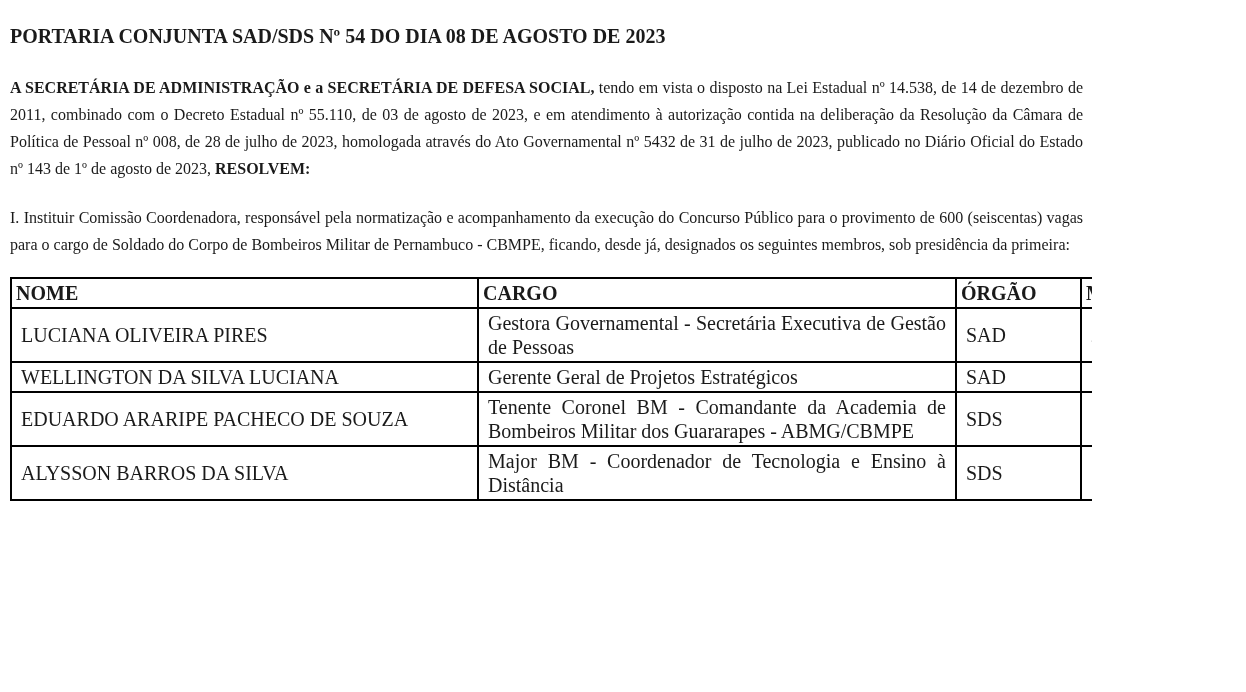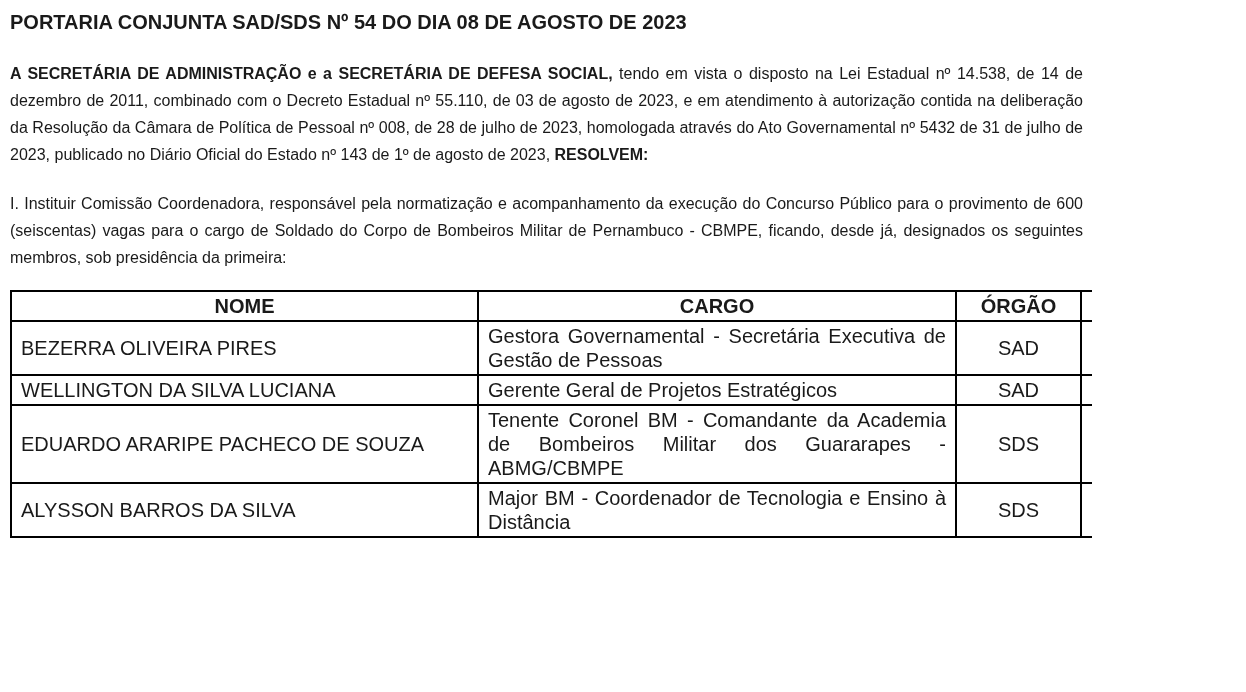--- a/index.html
+++ b/index.html
@@ -6,23 +6,24 @@
     margin: 0;
     padding: 0;
     background: #ffffff;
     font-family: "Liberation Sans", sans-serif;
     color: #1a1a1a;
   }
   .page {
     width: 1092px;
     height: 692px;
     box-sizing: border-box;
-    padding: 6px 9px 0 10px;
+    padding: 20px 9px 0 10px;
     background: #ffffff;
     overflow: hidden;
+    font-family: Liberation Serif, serif;
   }
   .doc-title {
     font-size: 20px;
     font-weight: bold;
     line-height: 24px;
     margin: 4px 0 0 0;
     white-space: nowrap;
   }
   .para {
     font-size: 16px;
@@ -41,31 +42,31 @@
   }
   table.members th,
   table.members td {
     border: 2px solid #000000;
     font-size: 20px;
     vertical-align: middle;
     overflow: hidden;
   }
   table.members th {
     font-weight: bold;
-    text-align: center;
+    text-align: left;
     padding: 2px 4px;
     line-height: 24px;
   }
   table.members td {
     padding: 2px 9px;
     line-height: 24px;
   }
   td.cell-nome   { text-align: left; }
   td.cell-cargo  { text-align: justify; }
-  td.cell-center { text-align: center; }
+  td.cell-center { }
 </style>
 </head>
 <body>
 
 <div class="page">
 
   <p class="doc-title">PORTARIA CONJUNTA SAD/SDS Nº 54 DO DIA 08 DE AGOSTO DE 2023</p>
 
   <p class="para preamble">
     <span class="bold">A SECRETÁRIA DE ADMINISTRAÇÃO e a SECRETÁRIA DE DEFESA SOCIAL,</span><span> tendo em vista o disposto na Lei Estadual nº 14.538, de 14 de dezembro de 2011, combinado com o Decreto Estadual nº 55.110, de 03 de agosto de 2023, e em atendimento à autorização contida na deliberação da Resolução da Câmara de Política de Pessoal nº 008, de 28 de julho de 2023, homologada através do Ato Governamental nº 5432 de 31 de julho de 2023, publicado no Diário Oficial do Estado nº 143 de 1º de agosto de 2023, </span><span class="bold">RESOLVEM:</span>
@@ -83,21 +84,21 @@
     <thead>
       <tr>
         <th>NOME</th>
         <th>CARGO</th>
         <th>ÓRGÃO</th>
         <th>MATRÍCULA</th>
       </tr>
     </thead>
     <tbody>
       <tr>
-        <td class="cell-nome">BEZERRA OLIVEIRA PIRES</td>
+        <td class="cell-nome">LUCIANA OLIVEIRA PIRES</td>
         <td class="cell-cargo">Gestora Governamental - Secretária Executiva de Gestão de Pessoas</td>
         <td class="cell-center">SAD</td>
         <td class="cell-center">299.734-7</td>
       </tr>
       <tr>
         <td class="cell-nome">WELLINGTON DA SILVA LUCIANA</td>
         <td class="cell-cargo">Gerente Geral de Projetos Estratégicos</td>
         <td class="cell-center">SAD</td>
         <td class="cell-center">745.390-5</td>
       </tr>

